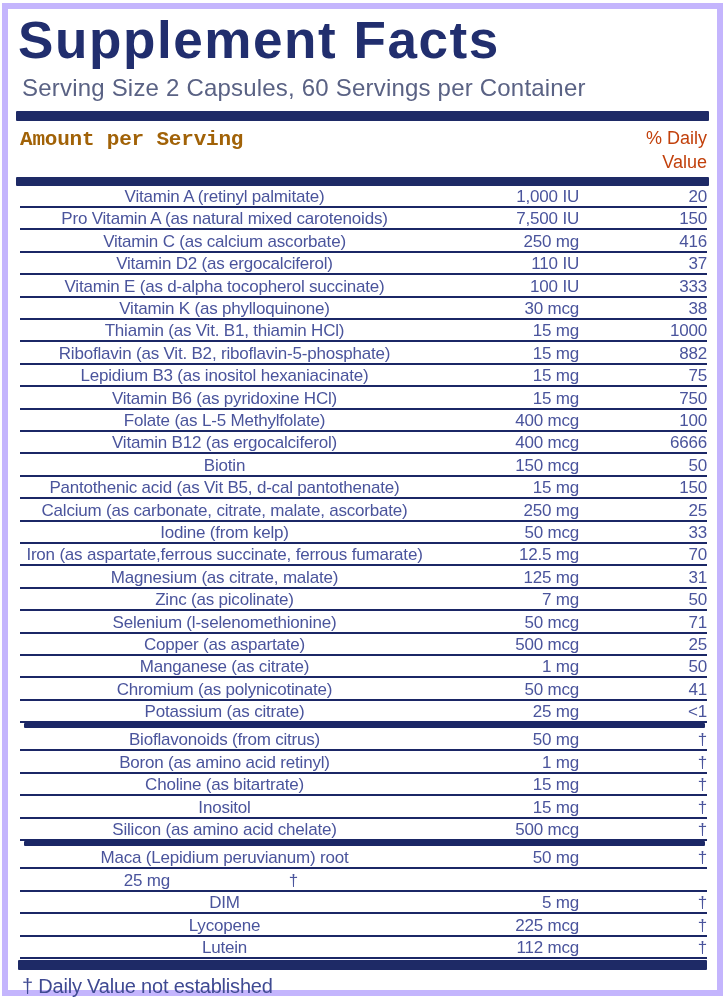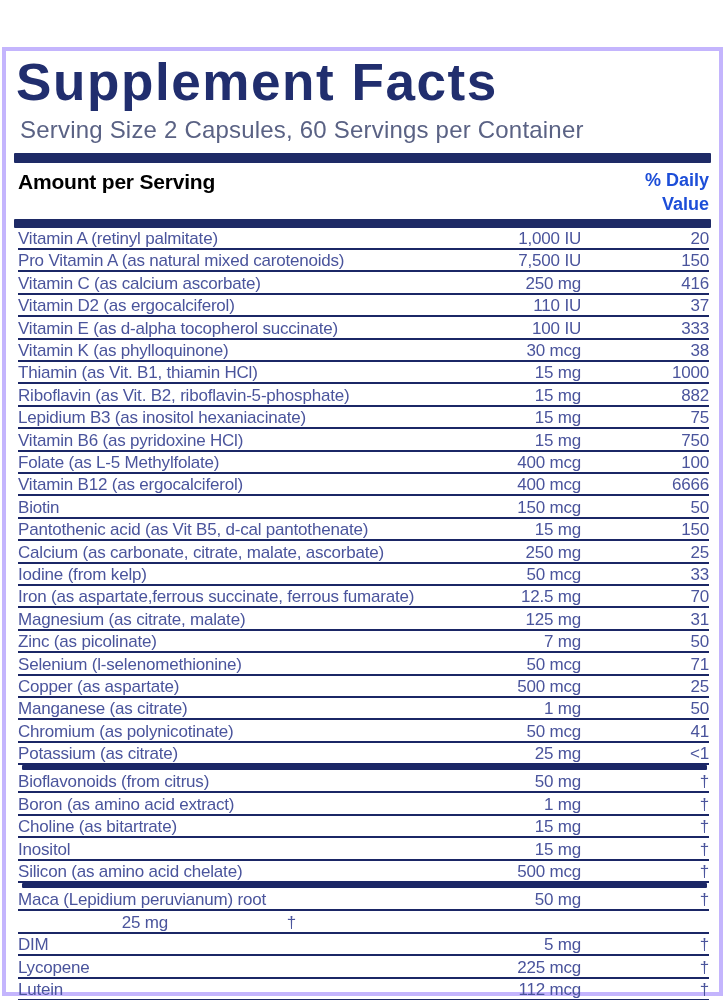--- a/index.html
+++ b/index.html
@@ -6,24 +6,23 @@
   html, body { background: #ffffff; }
   body {
     width: 727px; height: 1000px;
     font-family: "Liberation Sans", sans-serif;
     position: relative;
     overflow: hidden;
   }
   .label-outer {
     position: absolute;
     left: 2px; top: 3px; right: 4px; bottom: 4px;
-    border: 4px solid #c4b5fd;
+    border: 6px solid #c4b5fd;
     background: #ffffff;
     padding: 2px 8px 8px 8px;
-    margin-top: 44px;
   }
   .title {
     color: #212e6e;
     font-size: 51px;
     font-weight: bold;
     letter-spacing: 1.5px;
     line-height: 1.1;
     padding: 2px 0 0 2px;
     white-space: nowrap;
     transform: scaleX(1.04);
@@ -41,47 +40,48 @@
     border-radius: 1px;
   }
   .header-row {
     display: flex;
     justify-content: space-between;
     align-items: flex-start;
     padding: 5px 2px 2px 4px;
     min-height: 52px;
   }
   .amount-header {
-    color: #000000;
+    color: #a16207;
     font-size: 21px;
     font-weight: bold;
     letter-spacing: -0.2px;
     padding-top: 2px;
+    font-family: Liberation Mono, monospace;
   }
   .dv-header {
-    color: #1d4ed8;
+    color: #c2410c;
     font-size: 18px;
-    font-weight: bold;
+    font-weight: normal;
     text-align: right;
     line-height: 1.35;
   }
   .thick-bar.under-header { height: 9px; }
   .rows { padding: 0 2px 0 4px; }
   .row {
     display: flex;
     align-items: flex-end;
     height: 22.4px;
     border-bottom: 2px solid #1b2766;
     color: #4a549c;
     font-size: 17px;
     letter-spacing: -0.2px;
     line-height: 19px;
     overflow: hidden;
   }
-  .row .name { flex: 1; white-space: nowrap; }
+  .row .name { flex: 1; white-space: nowrap; text-align: center; }
   .row .amt  { width: 150px; text-align: right; white-space: nowrap; }
   .row .dv   { width: 128px; text-align: right; white-space: nowrap; }
   .group-sep {
     height: 5px;
     background: #1b2766;
     margin: 0 2px 1px 4px;
     border-radius: 1px;
   }
   .thick-bar.footer-bar { height: 10px; margin: 1px 2px 0 2px; }
   .footnote {
@@ -257,21 +257,21 @@
     <span class="dv">&lt;1</span>
   </div>
 <div class="group-sep"></div>
   <div class="row">
     <span class="name">Bioflavonoids (from citrus)</span>
     <span class="amt">50 mg</span>
     <span class="dv">†</span>
   </div>
 
   <div class="row">
-    <span class="name">Boron (as amino acid extract)</span>
+    <span class="name">Boron (as amino acid retinyl)</span>
     <span class="amt">1 mg</span>
     <span class="dv">†</span>
   </div>
 
   <div class="row">
     <span class="name">Choline (as bitartrate)</span>
     <span class="amt">15 mg</span>
     <span class="dv">†</span>
   </div>
 

